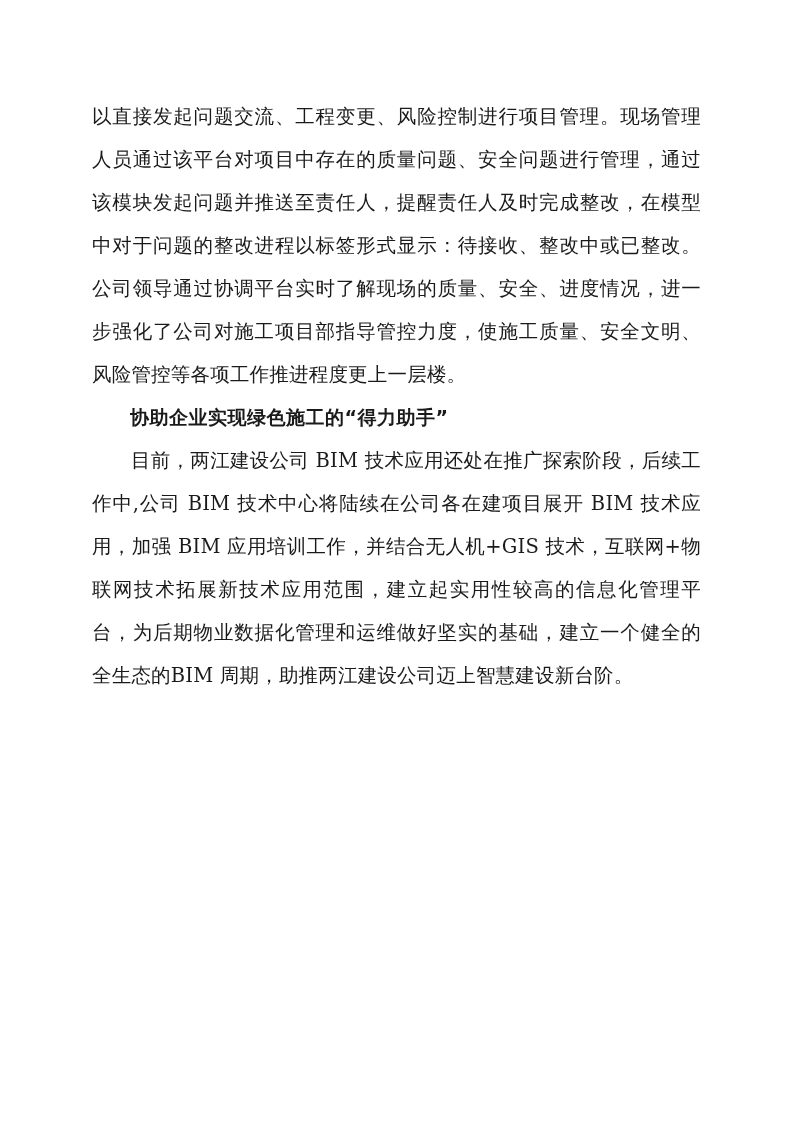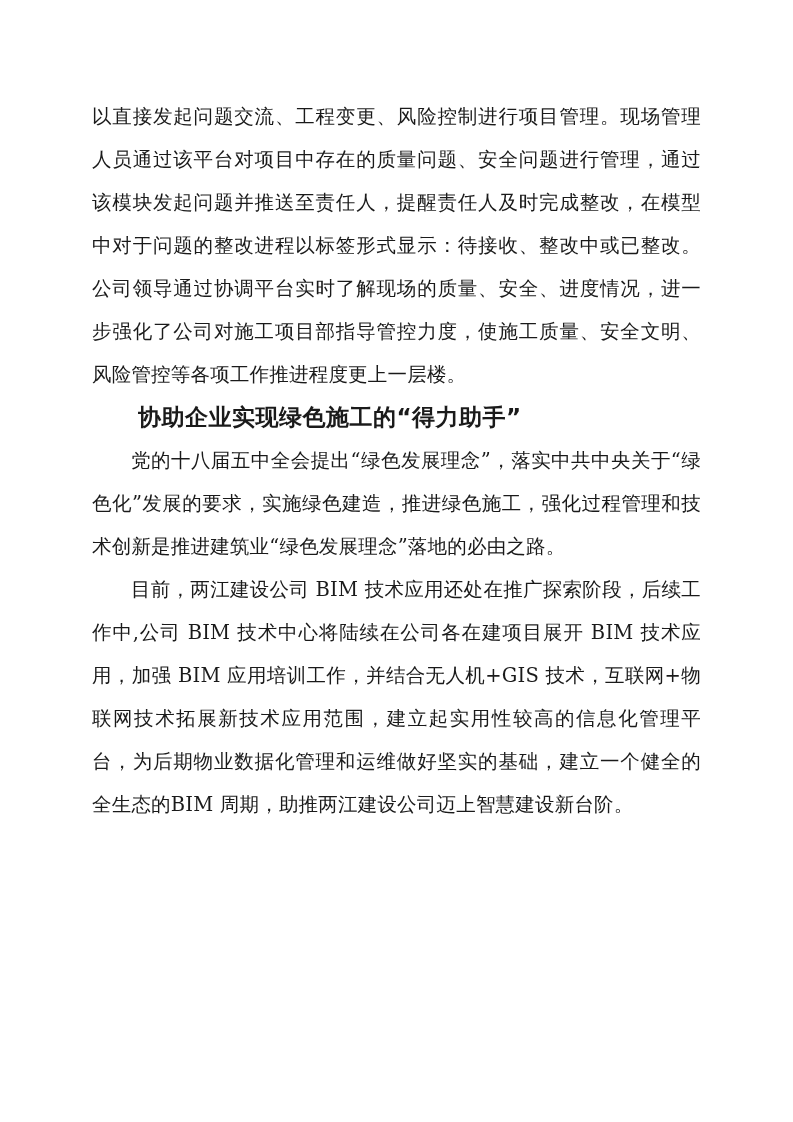--- a/index.html
+++ b/index.html
@@ -35,27 +35,26 @@
   }
   p.noindent {
     margin: 0;
     text-indent: 0;
   }
   p.heading {
     margin: 0;
     text-indent: 2em;
     font-weight: bold;
     font-family: "DejaVu Sans", "Liberation Sans", sans-serif;
-    font-size: 23px;
+    font-size: 19px;
     letter-spacing: 0.5px;
   }
 </style>
 </head>
 <body>
 
 <div class="page">
   <div class="doc-body">
     <p class="noindent">以直接发起问题交流、工程变更、风险控制进行项目管理。现场管理人员通过该平台对项目中存在的质量问题、安全问题进行管理，通过该模块发起问题并推送至责任人，提醒责任人及时完成整改，在模型中对于问题的整改进程以标签形式显示：待接收、整改中或已整改。公司领导通过协调平台实时了解现场的质量、安全、进度情况，进一步强化了公司对施工项目部指导管控力度，使施工质量、安全文明、风险管控等各项工作推进程度更上一层楼。</p>
     <p class="heading">协助企业实现绿色施工的“得力助手”</p>
-    <p class="para">党的十八届五中全会提出“绿色发展理念”，落实中共中央关于“绿色化”发展的要求，实施绿色建造，推进绿色施工，强化过程管理和技术创新是推进建筑业“绿色发展理念”落地的必由之路。</p>
     <p class="para">目前，两江建设公司 BIM 技术应用还处在推广探索阶段，后续工作中,公司 BIM 技术中心将陆续在公司各在建项目展开 BIM 技术应用，加强 BIM 应用培训工作，并结合无人机+GIS 技术，互联网+物联网技术拓展新技术应用范围，建立起实用性较高的信息化管理平台，为后期物业数据化管理和运维做好坚实的基础，建立一个健全的全生态的BIM 周期，助推两江建设公司迈上智慧建设新台阶。</p>
   </div>
 </div>
 
 </body></html>

